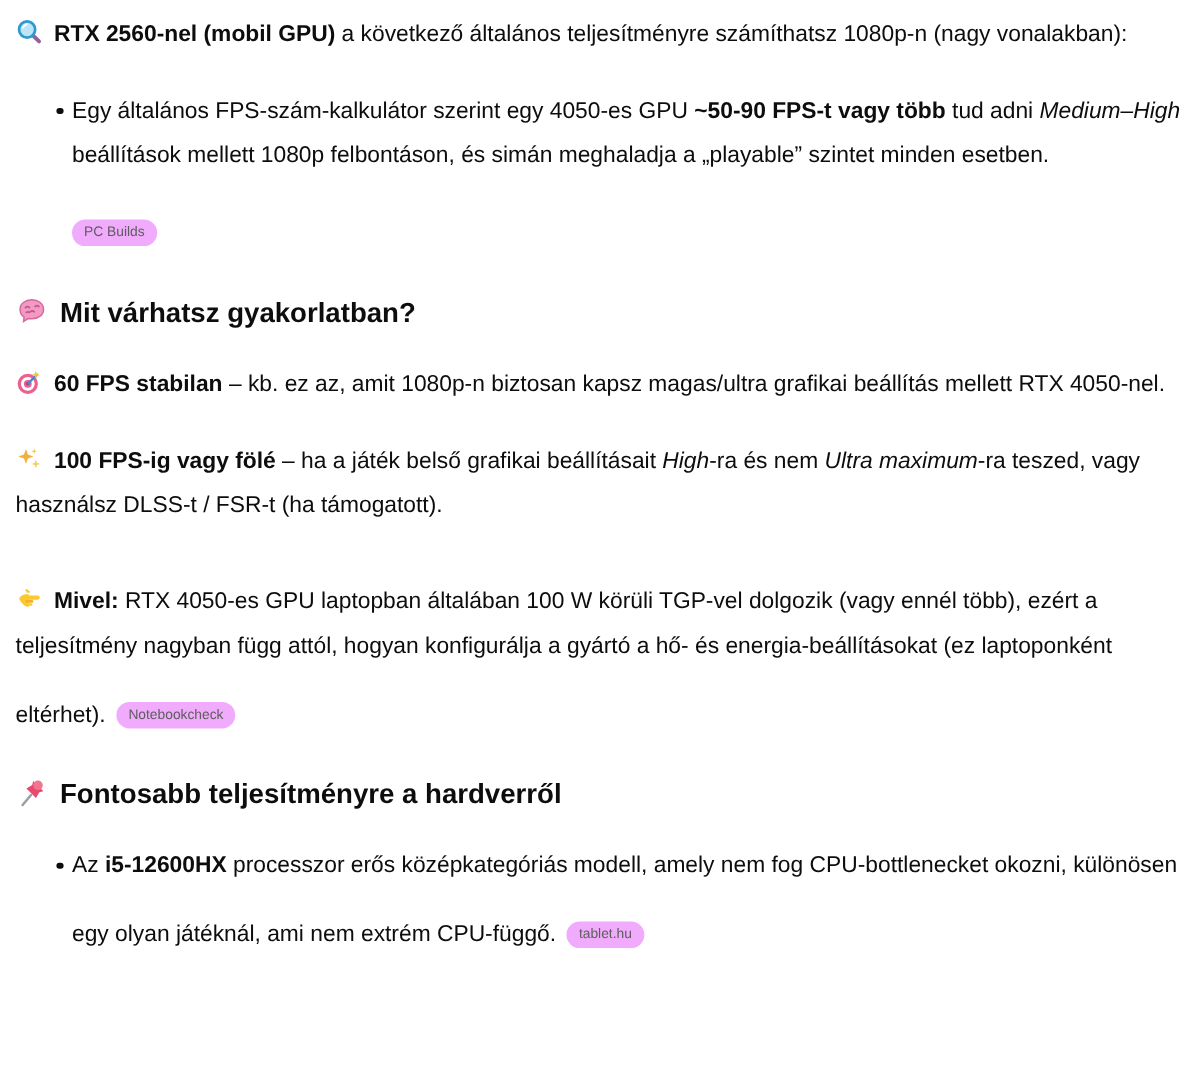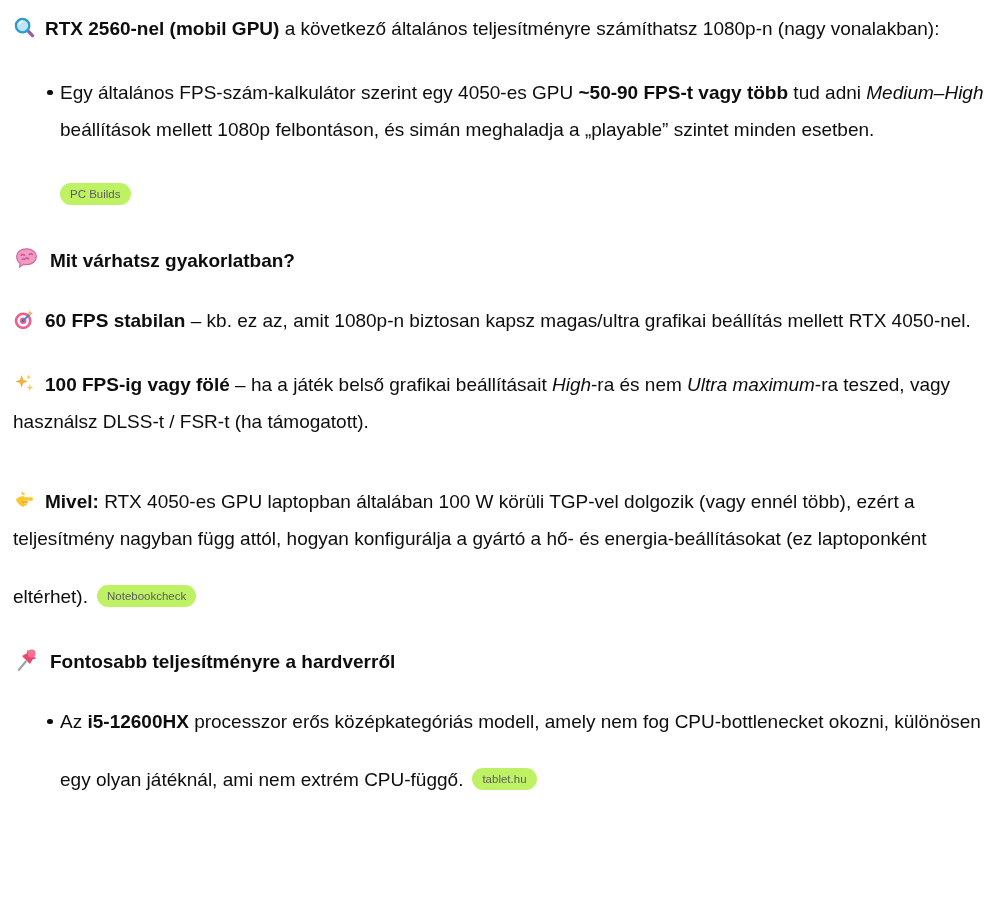--- a/index.html
+++ b/index.html
@@ -10,21 +10,21 @@
     -webkit-font-smoothing:antialiased;
   }
   .content{
     padding:10px 16px 12px 13px;
     font-size:19px;
     line-height:37px;
   }
   p.block{margin:0 0 27px 0;}
   p.block.mt-lg{margin-top:43px;}
   h3.block{
-    font-size:19px;
+    font-size:23px;
     line-height:31px;
     font-weight:700;
     margin:32px 0 26px 0;
   }
   ul.block{
     list-style:none;
     margin:0 0 27px 0;
     padding:0;
   }
   ul.block li{
@@ -48,21 +48,21 @@
     display:inline-block;
     vertical-align:-4px;
     margin-right:9px;
     line-height:0;
   }
   p .icon svg{width:23px;height:23px;}
   h3 .icon svg{width:27px;height:27px;}
   h3 .icon{vertical-align:-5px;margin-right:10px;}
   .pill{
     display:inline-block;
-    background:#bef264;
+    background:#f0abfc;
     color:#5d5d5d;
     font-size:11.5px;
     line-height:12px;
     padding:5px 10px;
     border-radius:12px;
     vertical-align:2.5px;
     margin-left:9px;
     white-space:nowrap;
     cursor:pointer;
     margin-top:28px;

